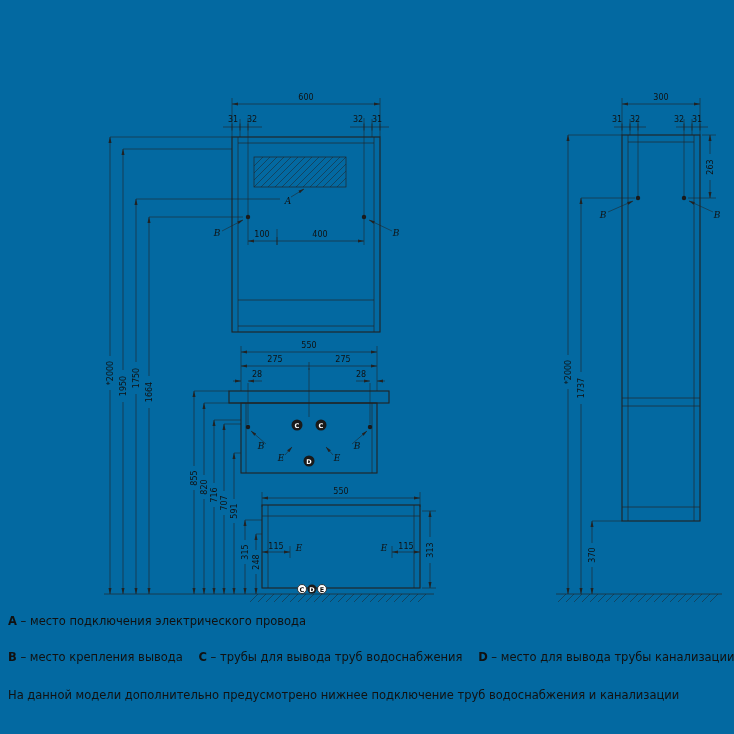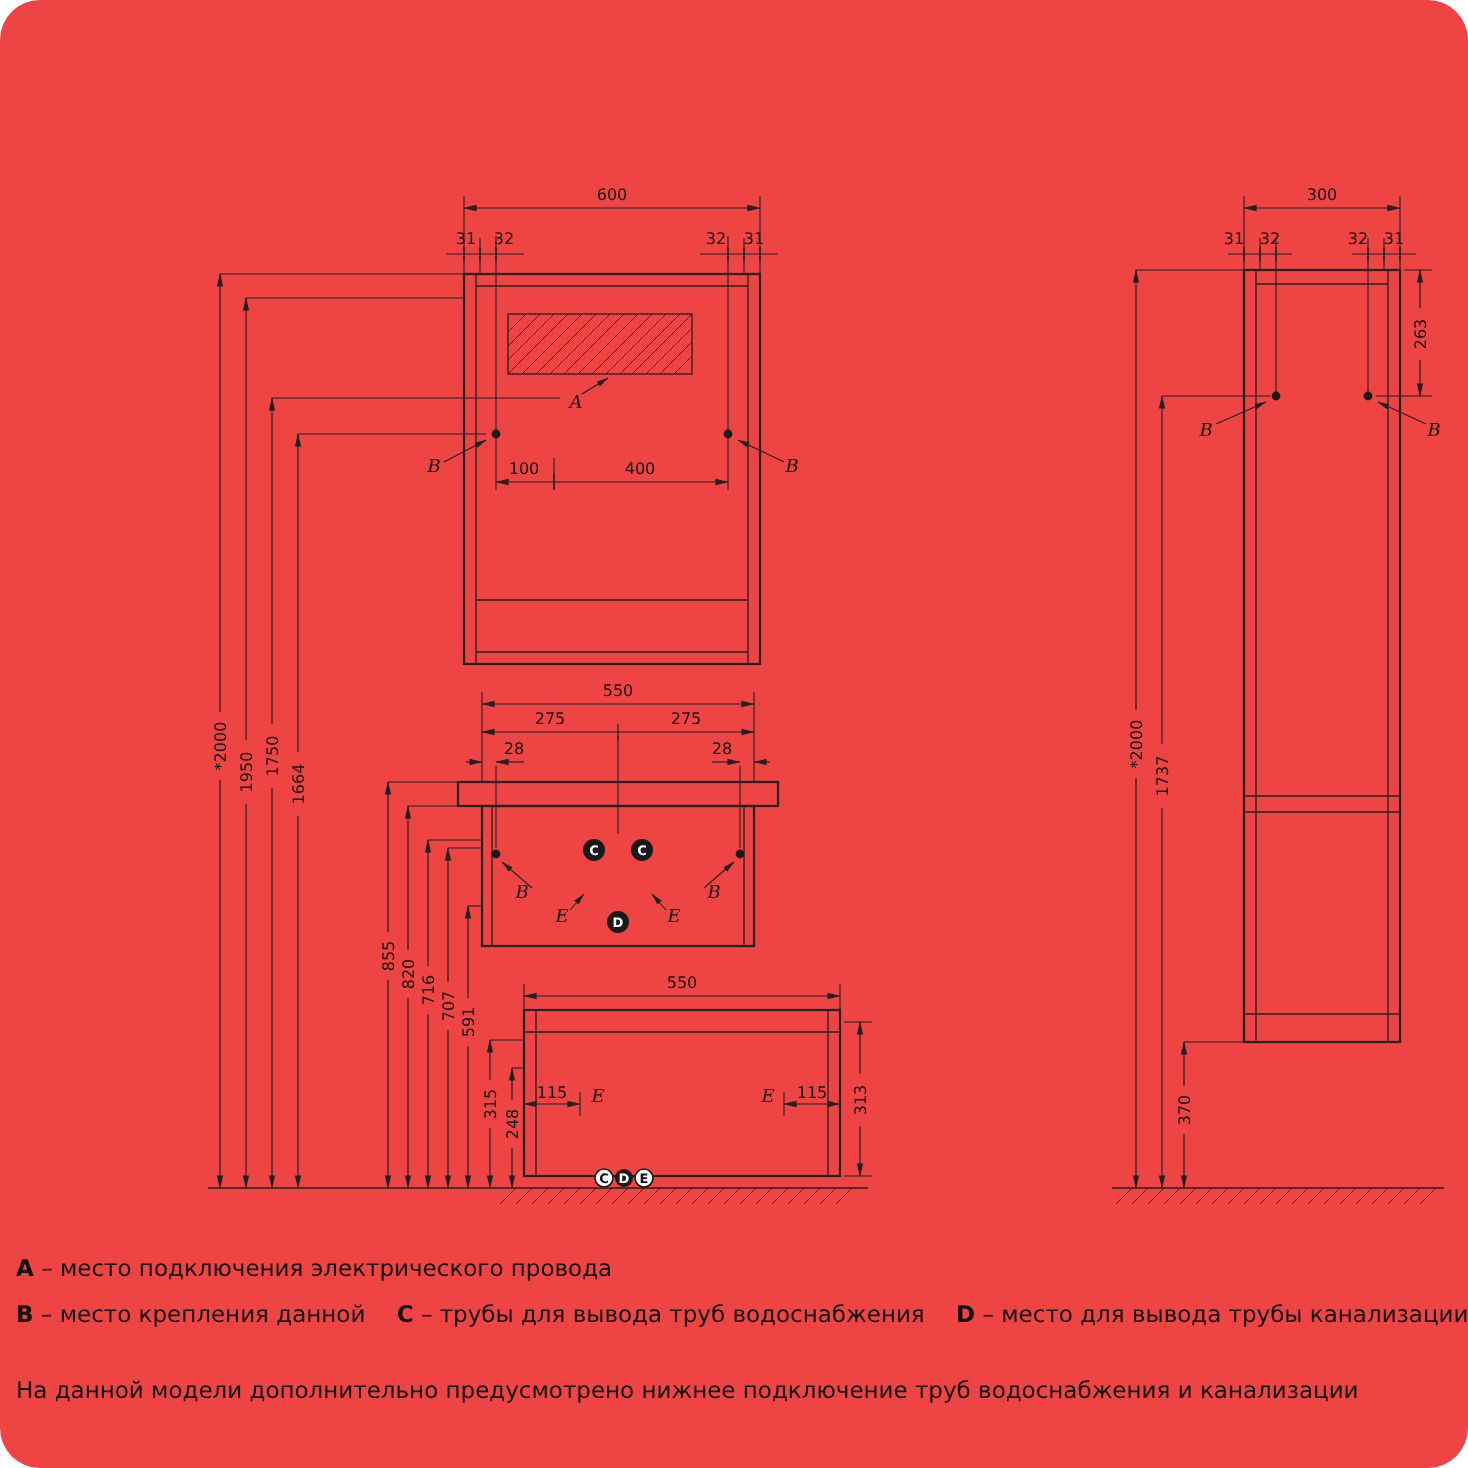--- a/index.html
+++ b/index.html
@@ -1,17 +1,17 @@
 <!DOCTYPE html>
 <html><head>
 <meta charset="utf-8">
 <style>
   html,body{margin:0;padding:0;background:#fff;}
   body{width:734px;height:734px;font-family:"DejaVu Sans",sans-serif;}
-  .stage{position:relative;width:734px;height:734px;background:#ef4444;overflow:hidden;border-radius:20px;}
+  .stage{position:relative;width:734px;height:734px;background:#0369a1;overflow:hidden;}
   svg{position:absolute;left:0;top:0;}
   svg text{fill:#111;font-size:8px;text-anchor:middle;font-family:"DejaVu Sans",sans-serif;}
   svg text.lbl{font-family:"DejaVu Serif",serif;font-style:italic;font-size:9px;}
   svg text.rot{font-size:8px;}
   svg text.wlbl{fill:#fff;font-size:6.5px;font-weight:bold;font-style:normal;font-family:"DejaVu Sans",sans-serif;}
   svg text.dlbl{fill:#111;font-size:6.5px;font-weight:bold;}
   .ol{stroke:#222;stroke-width:1.1;fill:none;}
   .il{stroke:#222;stroke-width:0.65;fill:none;}
   .dim{stroke:#222;stroke-width:0.6;fill:none;}
   .thin{stroke:#222;stroke-width:0.55;fill:none;}
@@ -237,26 +237,26 @@
     <path class="thin" d="M581 198 H635"></path>
     <text class="rot" x="584" y="388" transform="rotate(-90 584 388)">1737</text>
 
     <path class="dim" d="M592 521 V543" marker-start="url(#arw)"></path>
         <path class="dim" d="M592 567 V594" marker-end="url(#arw)"></path>
     <path class="thin" d="M592 521 H622"></path>
     <text class="rot" x="595" y="555" transform="rotate(-90 595 555)">370</text>
   </g>
 </svg>
 
-  <div class="legend" style="top:627px">
+  <div class="legend" style="top:614px">
     <b>A</b>
     <span>– место подключения электрического провода</span>
   </div>
   <div class="legend" style="top:650px">
     <b>B</b>
-    <span>– место крепления данной</span>
+    <span>– место крепления вывода</span>
     <b class="gap">C</b>
     <span>– трубы для вывода труб водоснабжения</span>
     <b class="gap">D</b>
     <span>– место для вывода трубы канализации</span>
   </div>
   <div class="legend" style="top:688px">На данной модели дополнительно предусмотрено нижнее подключение труб водоснабжения и канализации</div>
 </div>
 
 </body></html>

